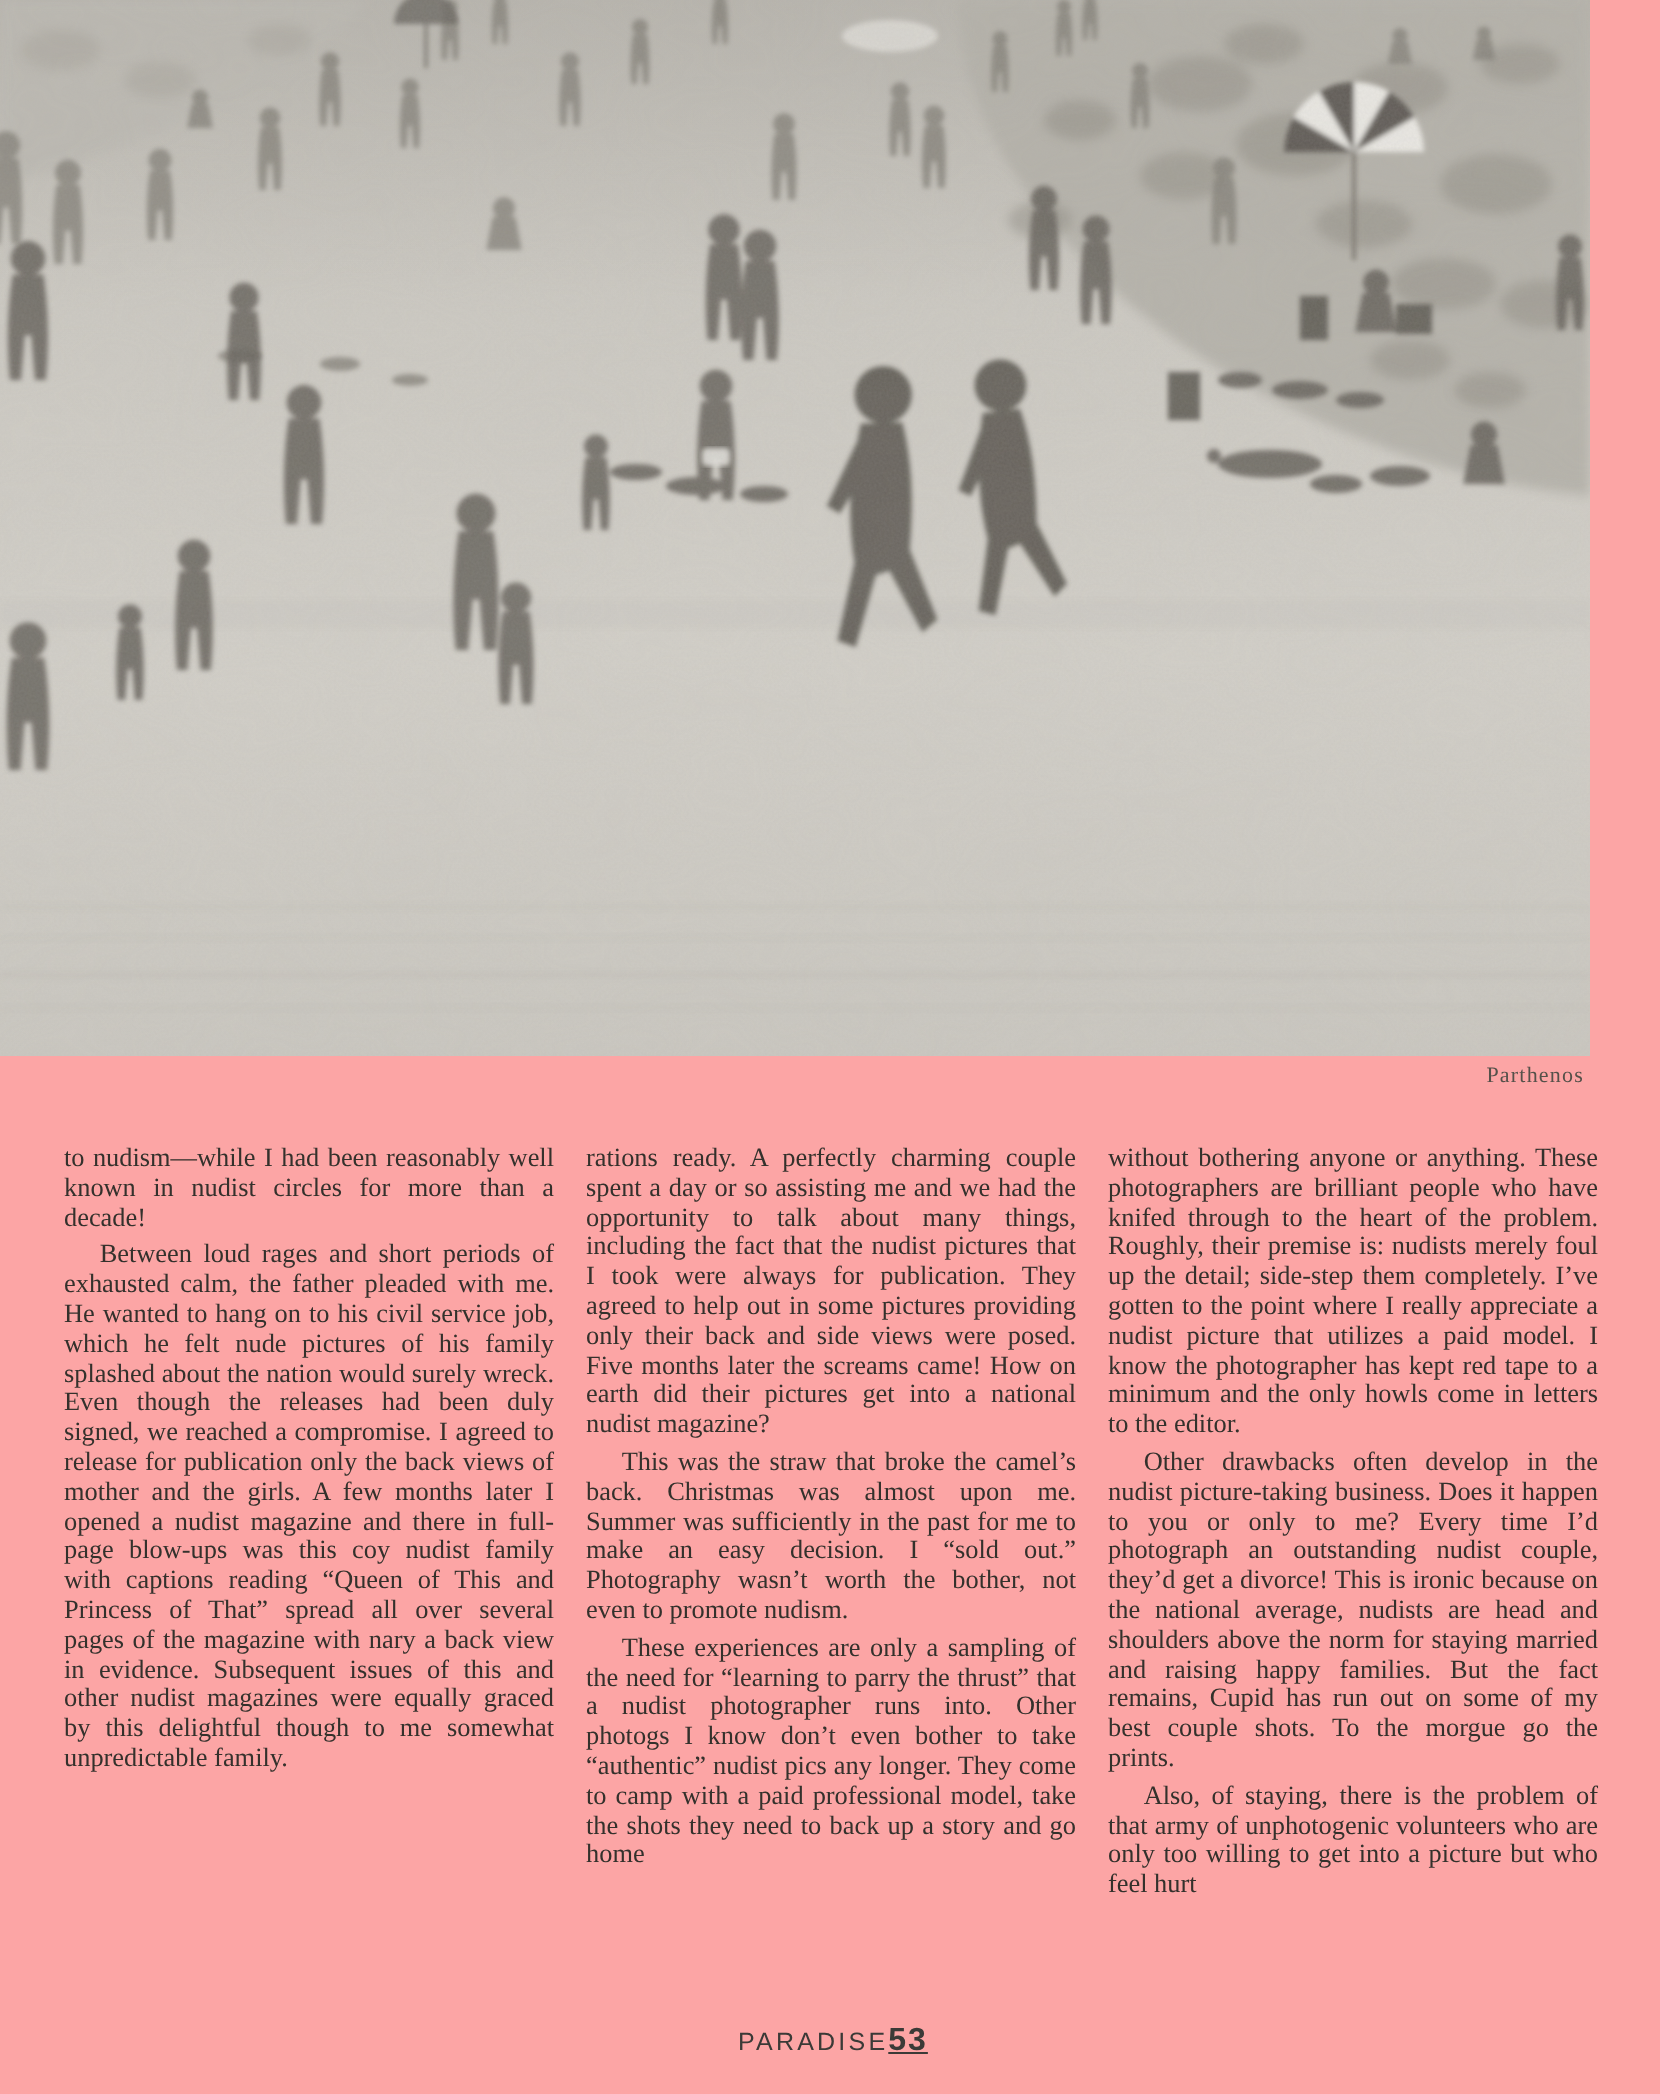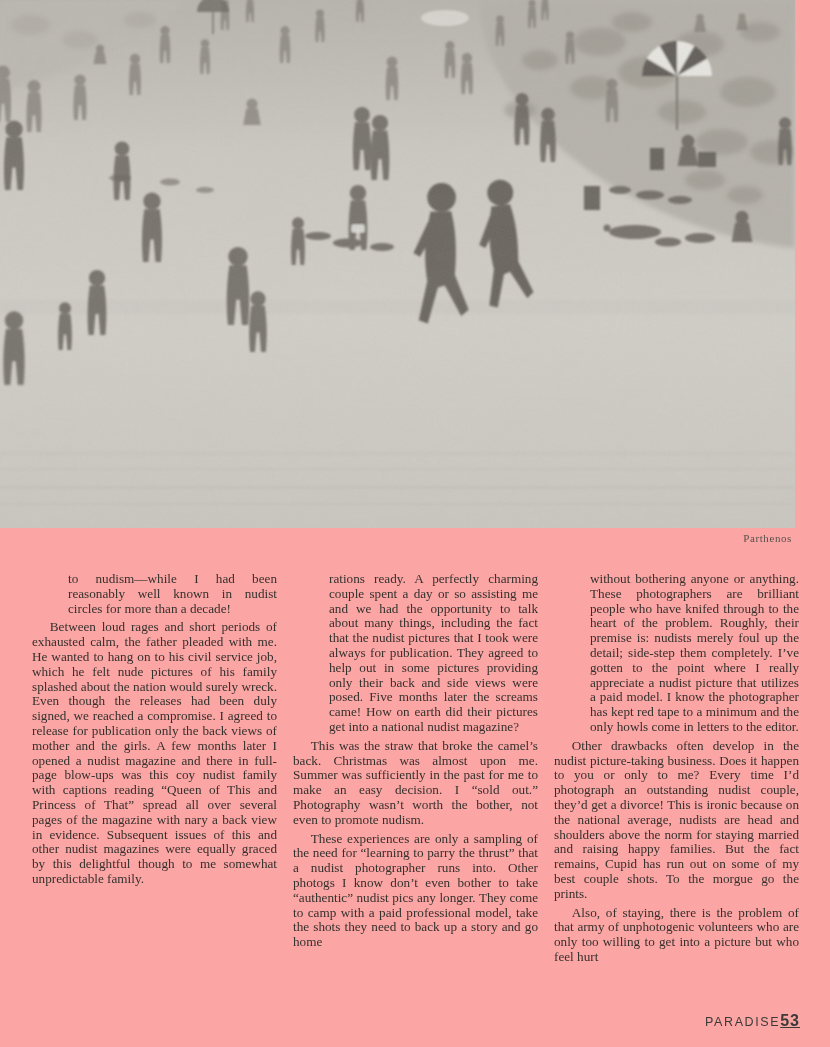--- a/index.html
+++ b/index.html
@@ -17,24 +17,24 @@
   .columns{
     position:absolute;left:32px;top:572px;width:767px;
     display:flex;gap:16px;
   }
   .col{
     width:245px;flex:0 0 245px;
     text-align:justify;
     font-size:13.2px;line-height:14.8px;color:#34312c;
   }
   .col p{margin:0 0 4px 0;text-indent:1.35em;}
-  .col p.noindent{text-indent:0;margin-left:36px;}
+  .col p.noindent{text-indent:0;}
   .pagefooter{
     position:absolute;left:33px;right:30px;top:1012px;
-    display:flex;justify-content:flex-end;align-items:baseline;
+    display:flex;justify-content:center;align-items:baseline;
     font-family:"Liberation Sans","DejaVu Sans",sans-serif;color:#3b3a37;
   }
   .mag{font-size:12.5px;letter-spacing:1.6px;font-weight:500;}
   .pagenum{font-size:16px;font-weight:bold;letter-spacing:1px;text-decoration:underline;}
 </style>
 </head>
 <body>
 
 <div class="page">
 

